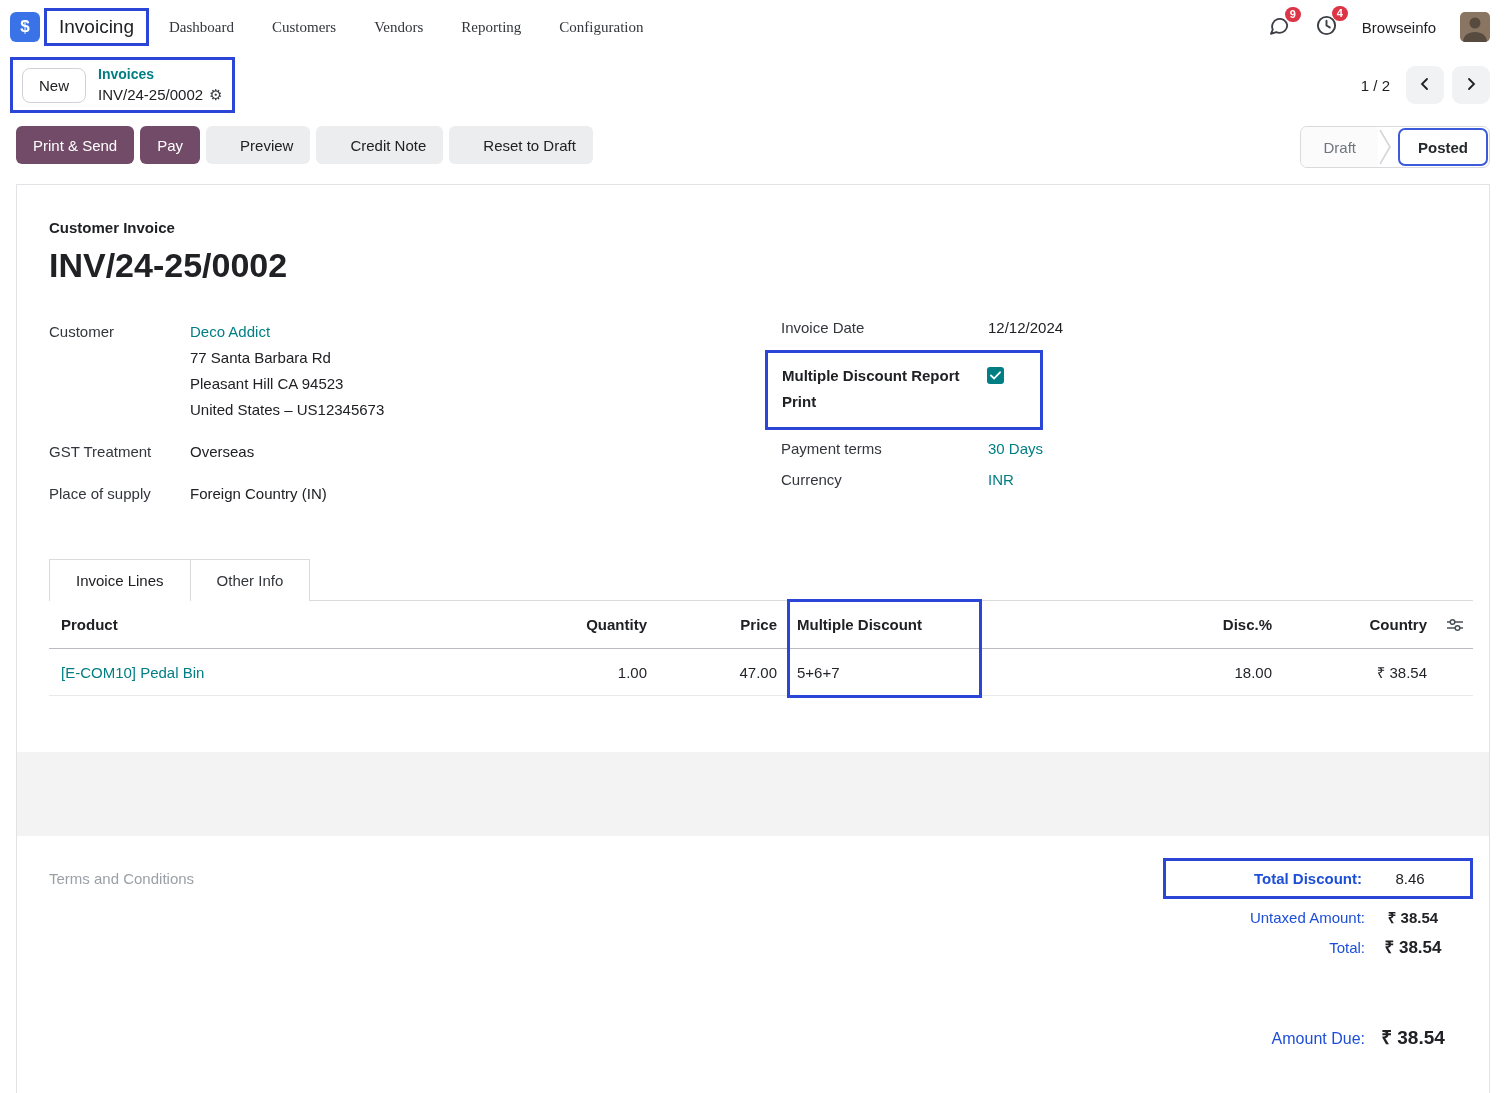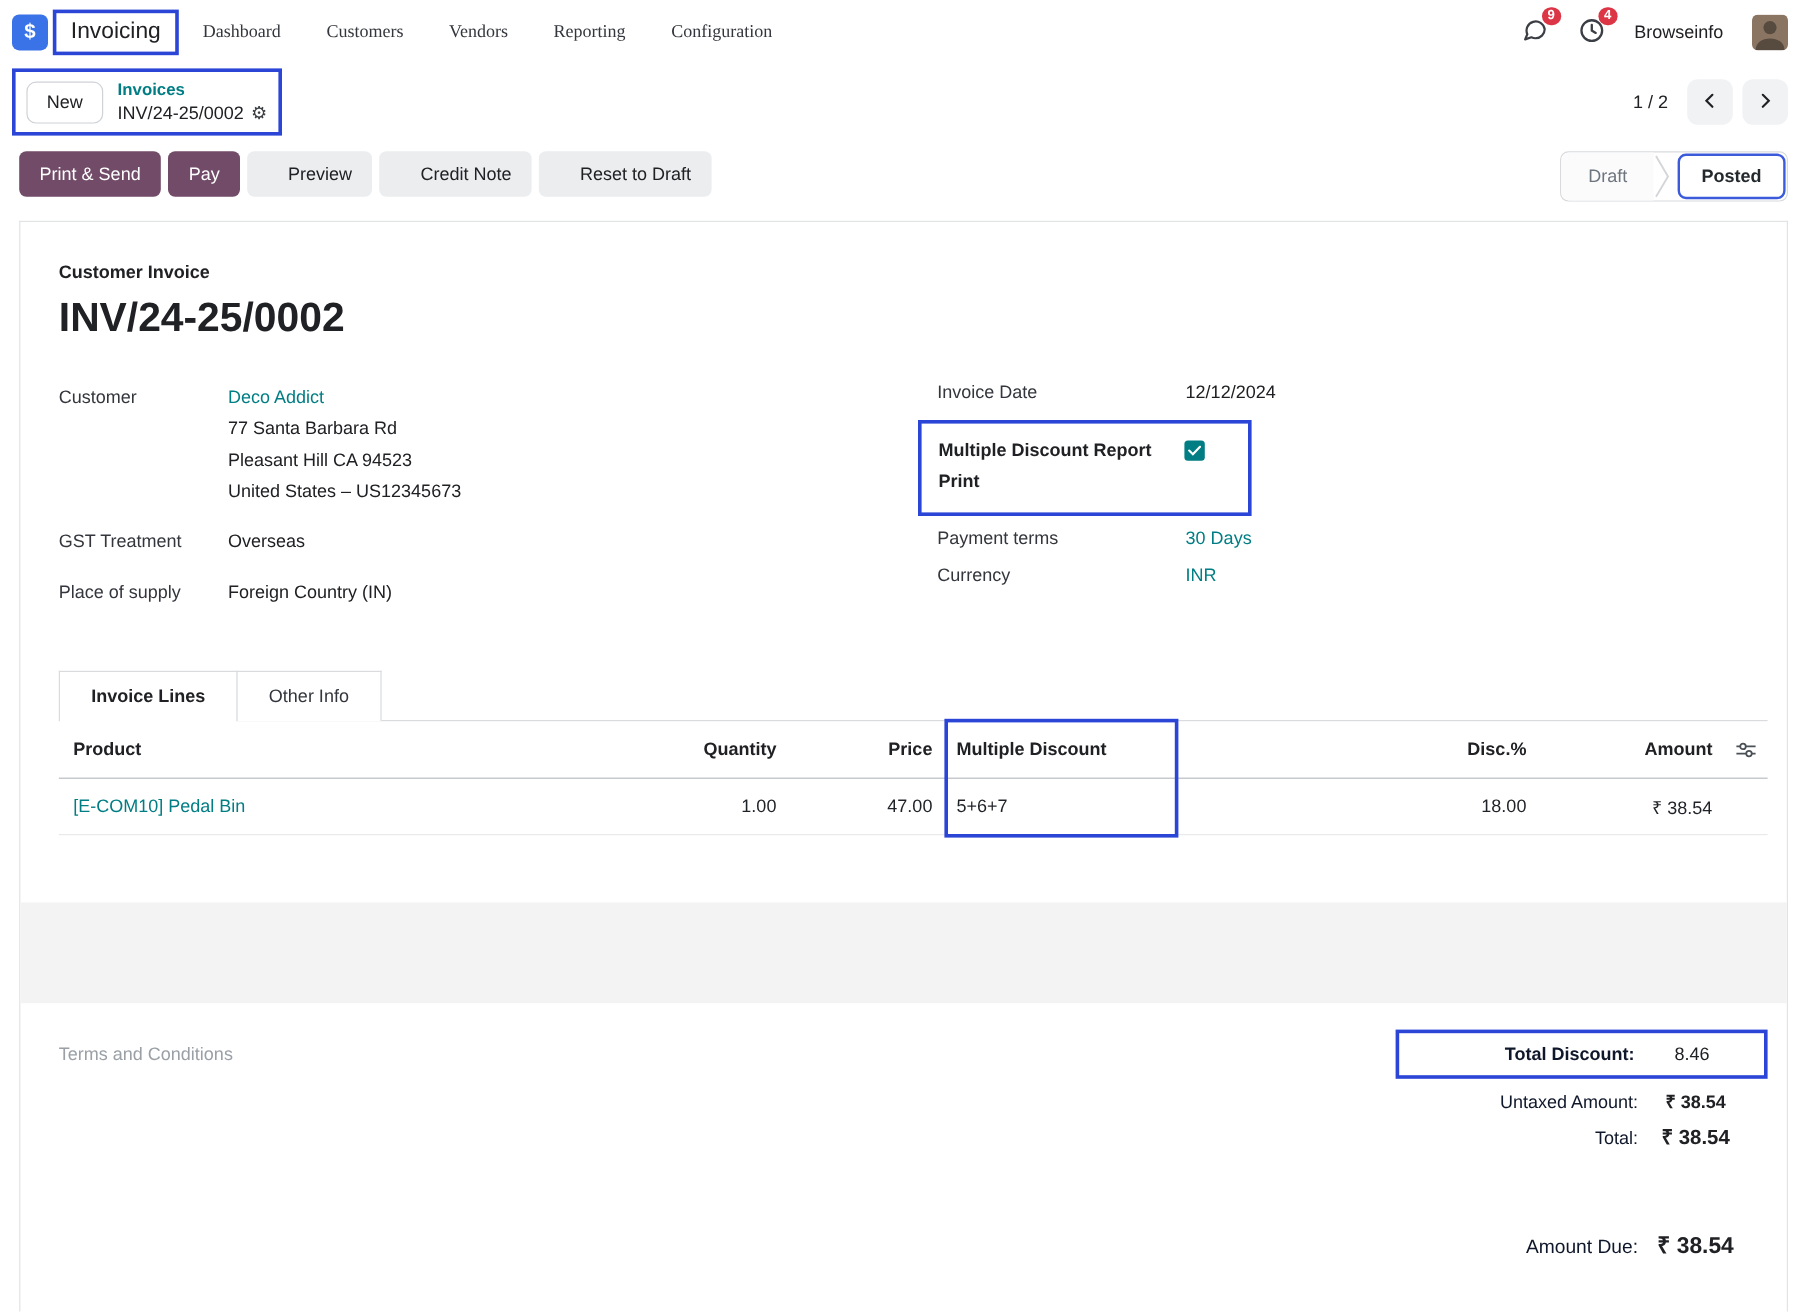--- a/index.html
+++ b/index.html
@@ -76,21 +76,21 @@
   .md-box { border:3px solid var(--blue); width:278px; margin:2px 0 10px -16px; padding:10px 14px 12px;
     display:flex; align-items:flex-start; }
   .md-label { font-weight:700; font-size:15px; line-height:26px; width:205px; color:#202124; }
   .checkbox { width:17px; height:17px; border-radius:3px; background:var(--link); display:flex; align-items:center;
     justify-content:center; margin-top:4px; cursor:pointer; }
 
   
   .tabs { display:flex; border-bottom:1px solid #d9dbdf; margin-top:36px; }
   .tab { padding:12px 26px; font-size:15px; color:#202124; border:1px solid #d9dbdf; border-bottom:none;
     background:#fff; margin-bottom:-1px; cursor:pointer; }
-  .tab.active { font-weight:700; box-shadow:0 1px 0 #fff; }
+  .tab.active { font-weight:400; box-shadow:0 1px 0 #fff; }
   .tab.inactive { margin-left:-1px; color:#33363c; }
 
   
   .lines { position:relative; }
   .lines-header, .lines-row { display:grid; grid-template-columns:1fr 115px 130px 195px 300px 155px 36px; align-items:center; }
   .lines-header { height:48px; border-bottom:1px solid #b9bcc1; font-weight:700; color:#202124; }
   .lines-row { height:47px; border-bottom:1px solid #e8e9eb; cursor:pointer; }
   .cell { padding:0 10px; font-size:15px; }
   .cell.first { padding-left:12px; }
   .cell.num { text-align:right; }
@@ -101,21 +101,21 @@
   .post-table-space { height:56px; }
   .gray-band { height:84px; background:#f3f3f4; margin:0 -16px 0 -32px; }
 
   
   .sheet-footer { display:flex; justify-content:space-between; margin-top:22px; }
   .terms { color:#9aa0a6; font-size:15px; padding-top:12px; cursor:text; }
   .totals { width:310px; display:flex; flex-direction:column; }
   .total-discount-box { border:3px solid var(--blue); padding:9px 12px; display:flex; justify-content:flex-end;
     align-items:center; margin-bottom:4px; }
   .trow { display:flex; justify-content:flex-end; align-items:baseline; padding:4px 12px; }
-  .t-label { font-size:15px; color:#0f172a; }
+  .t-label { font-size:15px; color:#1d4ed8; }
   .t-label.bold { font-weight:700; }
   .t-value { width:96px; text-align:center; font-size:15px; color:#202124; }
   .t-value.bold { font-weight:700; }
   .t-total .t-value { font-size:17px; font-weight:700; }
   .t-spacer { height:58px; }
   .t-due .t-label { font-size:16px; }
   .t-due .t-value { font-size:19px; font-weight:700; }
 </style>
 </head>
 <body>
@@ -267,21 +267,21 @@
     </div>
 
     <div class="lines">
       <div class="md-annotation"></div>
       <div class="lines-header">
         <span class="cell first">Product</span>
         <span class="cell num">Quantity</span>
         <span class="cell num">Price</span>
         <span class="cell">Multiple Discount</span>
         <span class="cell num">Disc.%</span>
-        <span class="cell num">Amount</span>
+        <span class="cell num">Country</span>
         <span class="cell-icon">
           <svg width="18" height="14" viewBox="0 0 18 14" fill="none" stroke="#4b5057" stroke-width="1.5">
               <path d="M1 4h16M1 10h16"></path>
               <circle cx="6.5" cy="4" r="2.3" fill="#fff"></circle>
               <circle cx="11.5" cy="10" r="2.3" fill="#fff"></circle>
             </svg>
         </span>
       </div>
       <div class="lines-row">
         <span class="cell first"><span class="link">[E-COM10] Pedal Bin</span></span>

